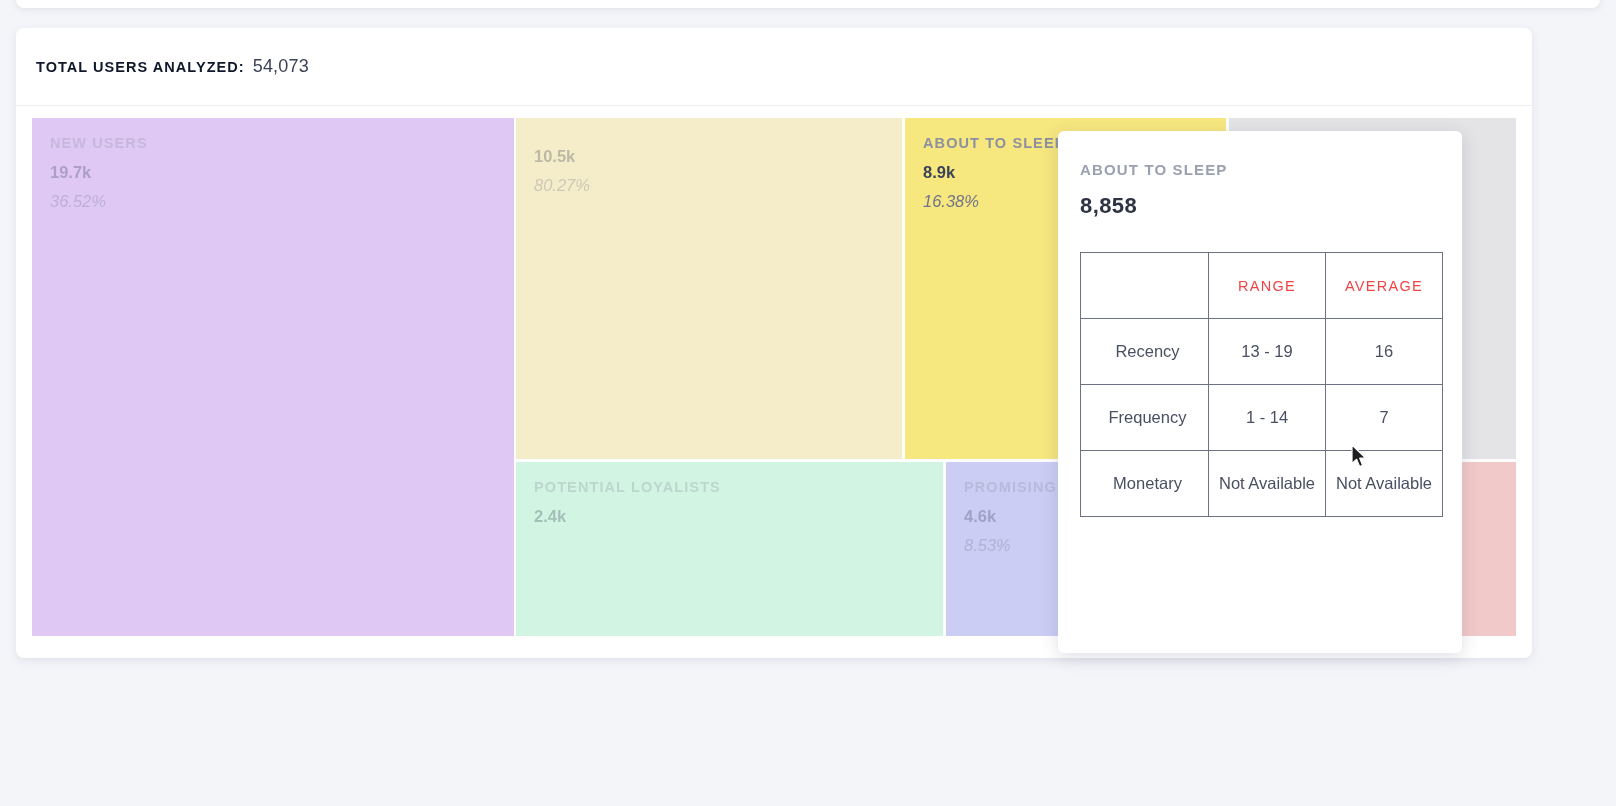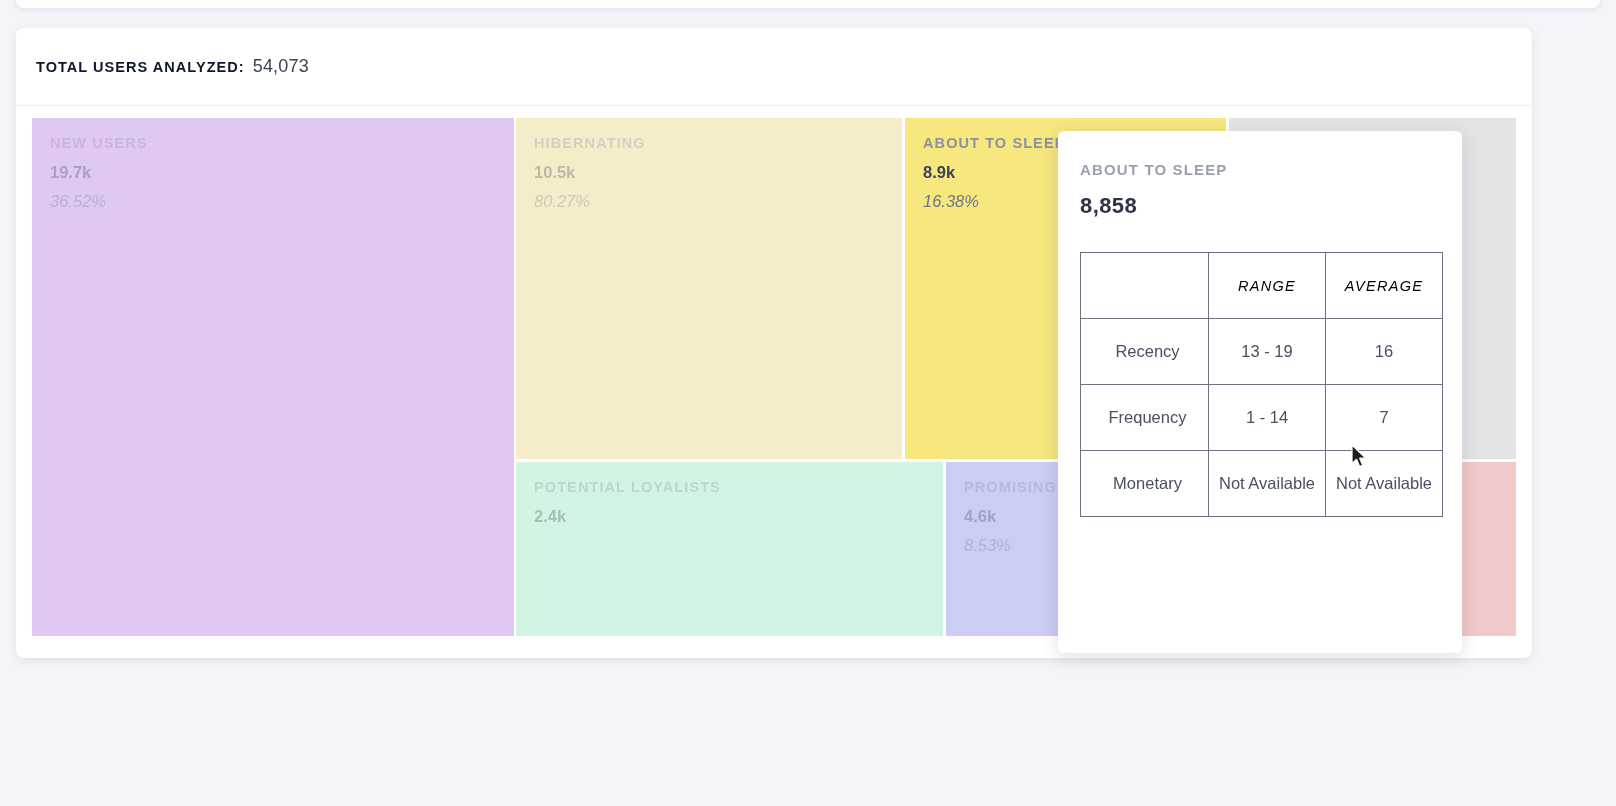--- a/index.html
+++ b/index.html
@@ -140,24 +140,23 @@
     font-weight: 400;
     font-size: 16.5px;
     height: 66px;
     vertical-align: middle;
     padding: 0 4px;
     box-sizing: border-box;
   }
   table.metrics th {
     font-size: 14.5px;
     letter-spacing: 1.3px;
-    color: #000000;
+    color: #ef4444;
     font-weight: 500;
     text-transform: uppercase;
-    font-style: italic;
   }
   table.metrics td.row-label {
     text-align: center;
     padding-left: 10px;
   }
   table.metrics col.c1 { width: 128px; }
   table.metrics col.c2 { width: 117px; }
   table.metrics col.c3 { width: 117px; }
   .save-wrap {
     display: flex;
@@ -202,21 +201,20 @@
 
   <div class="treemap">
 
     <div class="tile dim" style="left:0px; top:0px; width:482px; height:518px; background:#dfc9f4;">
       <div class="t-name">NEW USERS</div>
       <div class="t-count">19.7k</div>
       <div class="t-pct">36.52%</div>
     </div>
 
     <div class="tile dim" style="left:484px; top:0px; width:386px; height:341px; background:#f5edc9;">
-      <div class="t-name">HIBERNATING</div>
       <div class="t-count">10.5k</div>
       <div class="t-pct">80.27%</div>
     </div>
 
     <div class="tile" style="left:873px; top:0px; width:321px; height:341px; background:#f7e77f;">
       <div class="t-name">ABOUT TO SLEEP</div>
       <div class="t-count">8.9k</div>
       <div class="t-pct">16.38%</div>
     </div>
 

